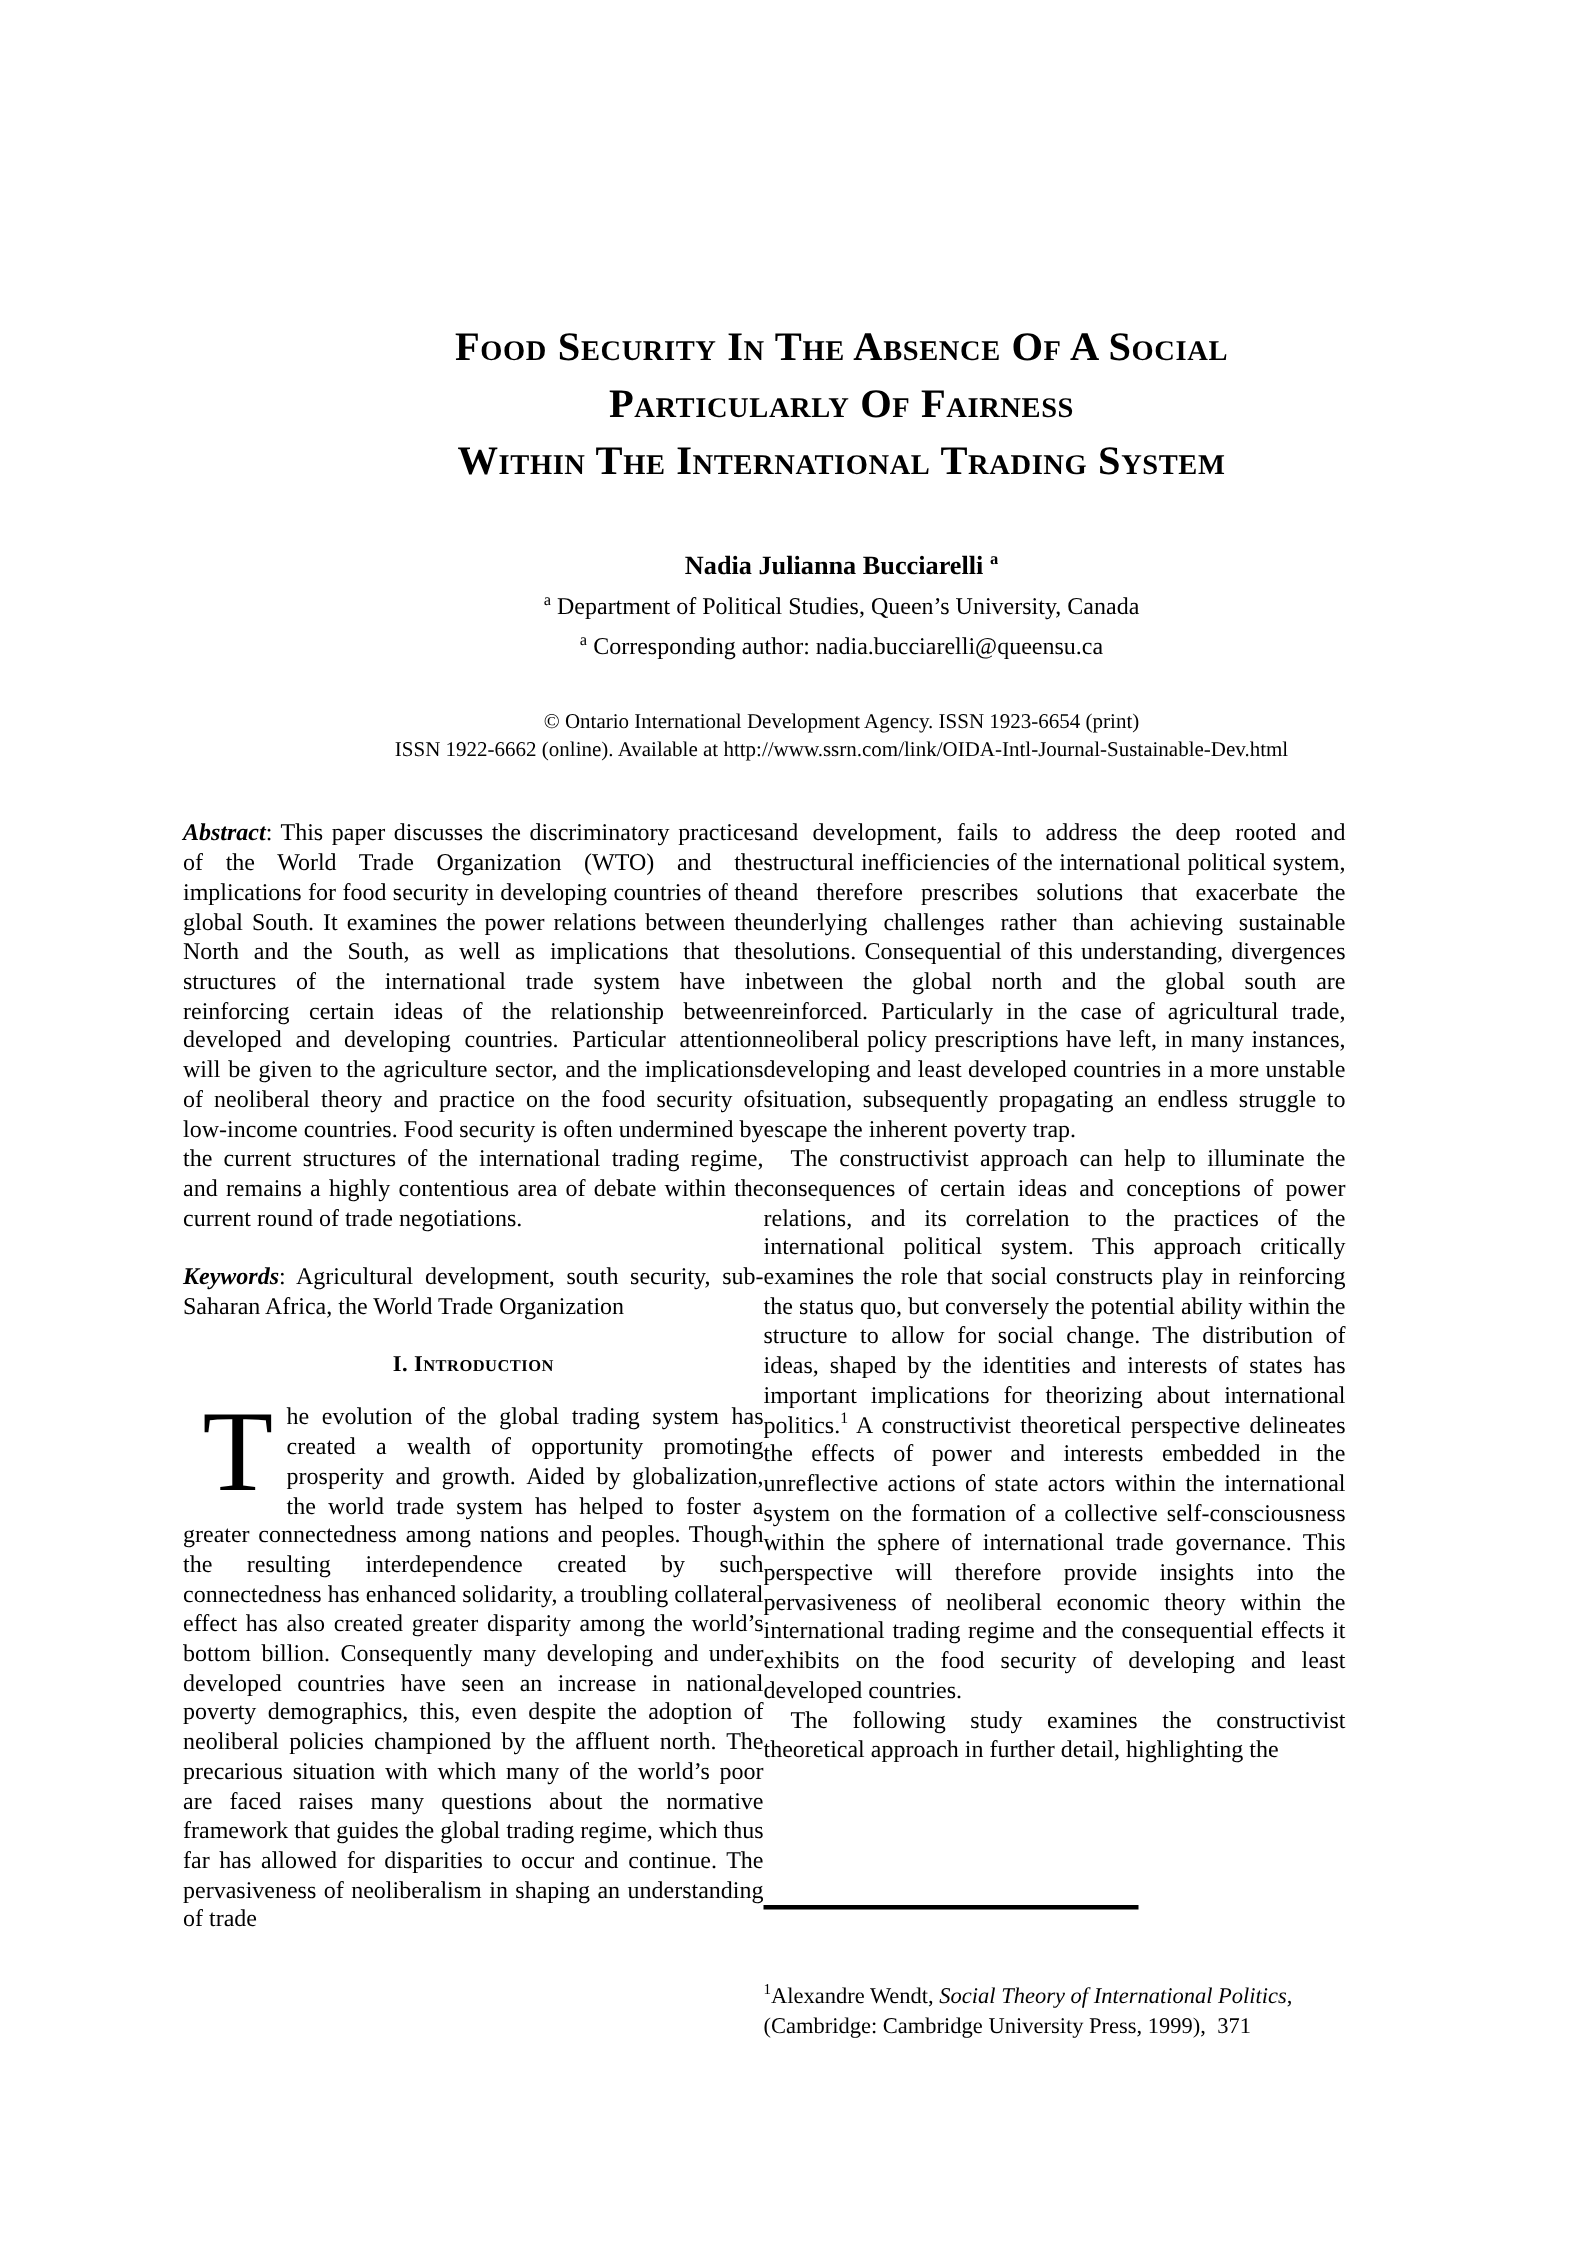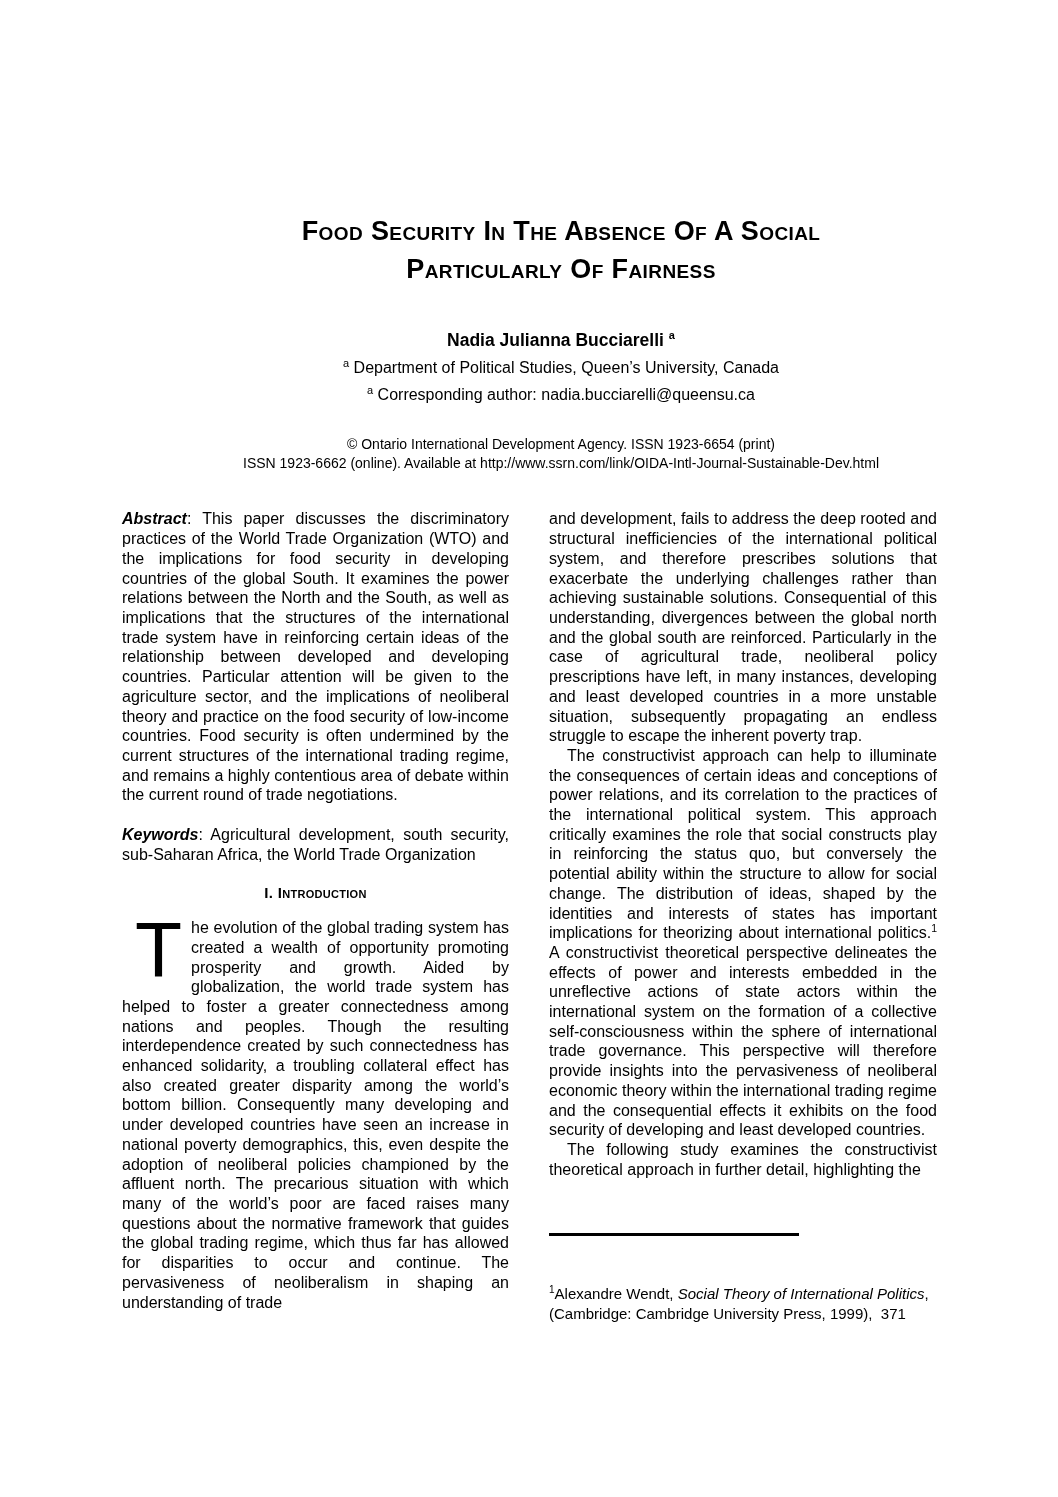--- a/index.html
+++ b/index.html
@@ -1,21 +1,21 @@
 <!DOCTYPE html>
 <html><head>
 <meta charset="utf-8">
 <style>
   html, body { margin: 0; padding: 0; background: #ffffff; }
   .page {
     width: 1058px;
     height: 1497px;
     background: #ffffff;
     color: #000000;
-    font-family: Liberation Sans, sans-serif;
+    font-family: Liberation Serif, serif;
     box-sizing: border-box;
     padding: 212px 58px 0 122px;
     overflow: hidden;
   }
   
   .head { text-align: center; }
   .title {
     font-size: 27px;
     font-weight: bold;
     font-variant: small-caps;
@@ -36,21 +36,20 @@
   }
   .imprint {
     margin-top: 29px;
     font-size: 14px;
     line-height: 19px;
   }
   
   .columns {
     margin-top: 36px;
     display: flex;
-    gap: 40px;
     font-size: 16px;
     line-height: 19.7px;
     text-align: justify;
   }
   .col { width: 387px; }
   .col-right { width: 388px; position: relative; }
   .para { margin: 0; }
   .lbl { font-weight: bold; font-style: italic; }
   .keywords { margin-top: 20px; }
   .sec-heading {
@@ -96,31 +95,32 @@
 </style>
 </head>
 <body>
 
 <div class="page">
 
   <div class="head">
     <div class="title">
       <span class="tline">Food Security In The Absence Of A Social</span>
       <span class="tline">Particularly Of Fairness</span>
+      <span class="tline">Within The International Trading System</span>
     </div>
 
     <div class="author-block">
       <div class="author-name"><span>Nadia Julianna Bucciarelli</span> <sup>a</sup></div>
       <div class="affil"><sup>a</sup> <span>Department of Political Studies, Queen’s University, Canada</span></div>
       <div class="affil"><sup>a</sup> <span>Corresponding author: nadia.bucciarelli@queensu.ca</span></div>
     </div>
 
     <div class="imprint">
       <div>© Ontario International Development Agency. ISSN 1923-6654 (print)</div>
-      <div>ISSN 1923-6662 (online). Available at http://www.ssrn.com/link/OIDA-Intl-Journal-Sustainable-Dev.html</div>
+      <div>ISSN 1922-6662 (online). Available at http://www.ssrn.com/link/OIDA-Intl-Journal-Sustainable-Dev.html</div>
     </div>
   </div>
 
   <div class="columns">
 
     <div class="col">
       <p class="para"><span class="lbl">Abstract</span><span>: This paper discusses the discriminatory practices of the World Trade Organization (WTO) and the implications for food security in developing countries of the global South. It examines the power relations between the North and the South, as well as implications that the structures of the international trade system have in reinforcing certain ideas of the relationship between developed and developing countries.  Particular attention will be given to the agriculture sector, and the implications of neoliberal theory and practice on the food security of low-income countries. Food security is often undermined by the current structures of the international trading regime, and remains a highly contentious area of debate within the current round of trade negotiations.</span></p>
 
       <p class="para keywords"><span class="lbl">Keywords</span><span>: Agricultural development, south security, sub-Saharan Africa, the World Trade Organization</span></p>
 

